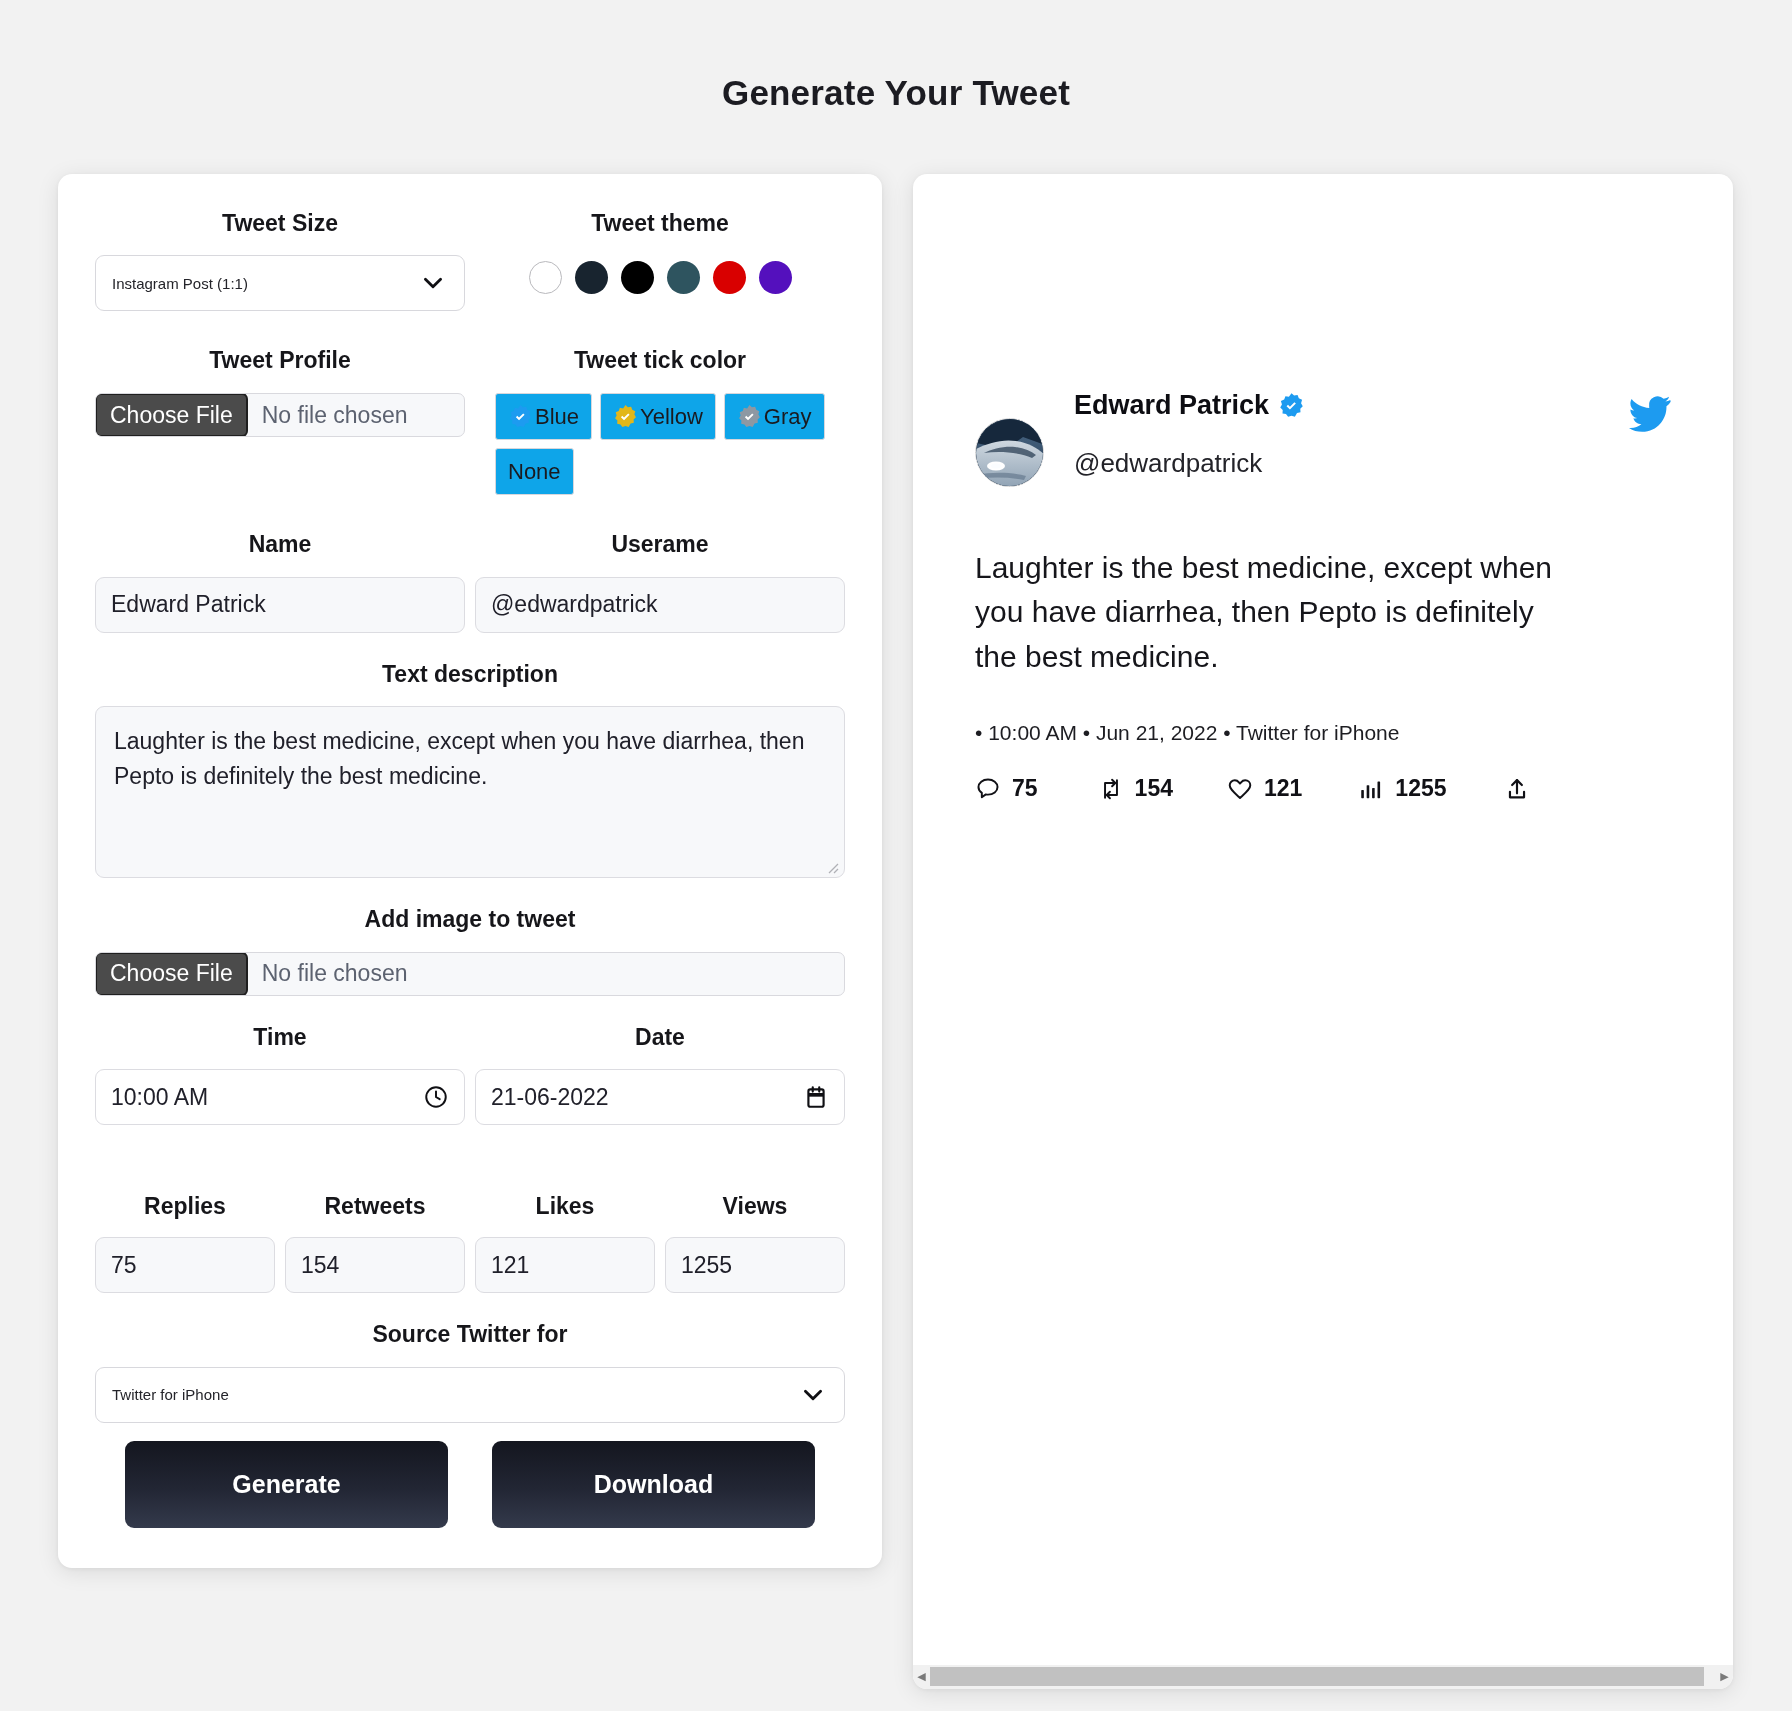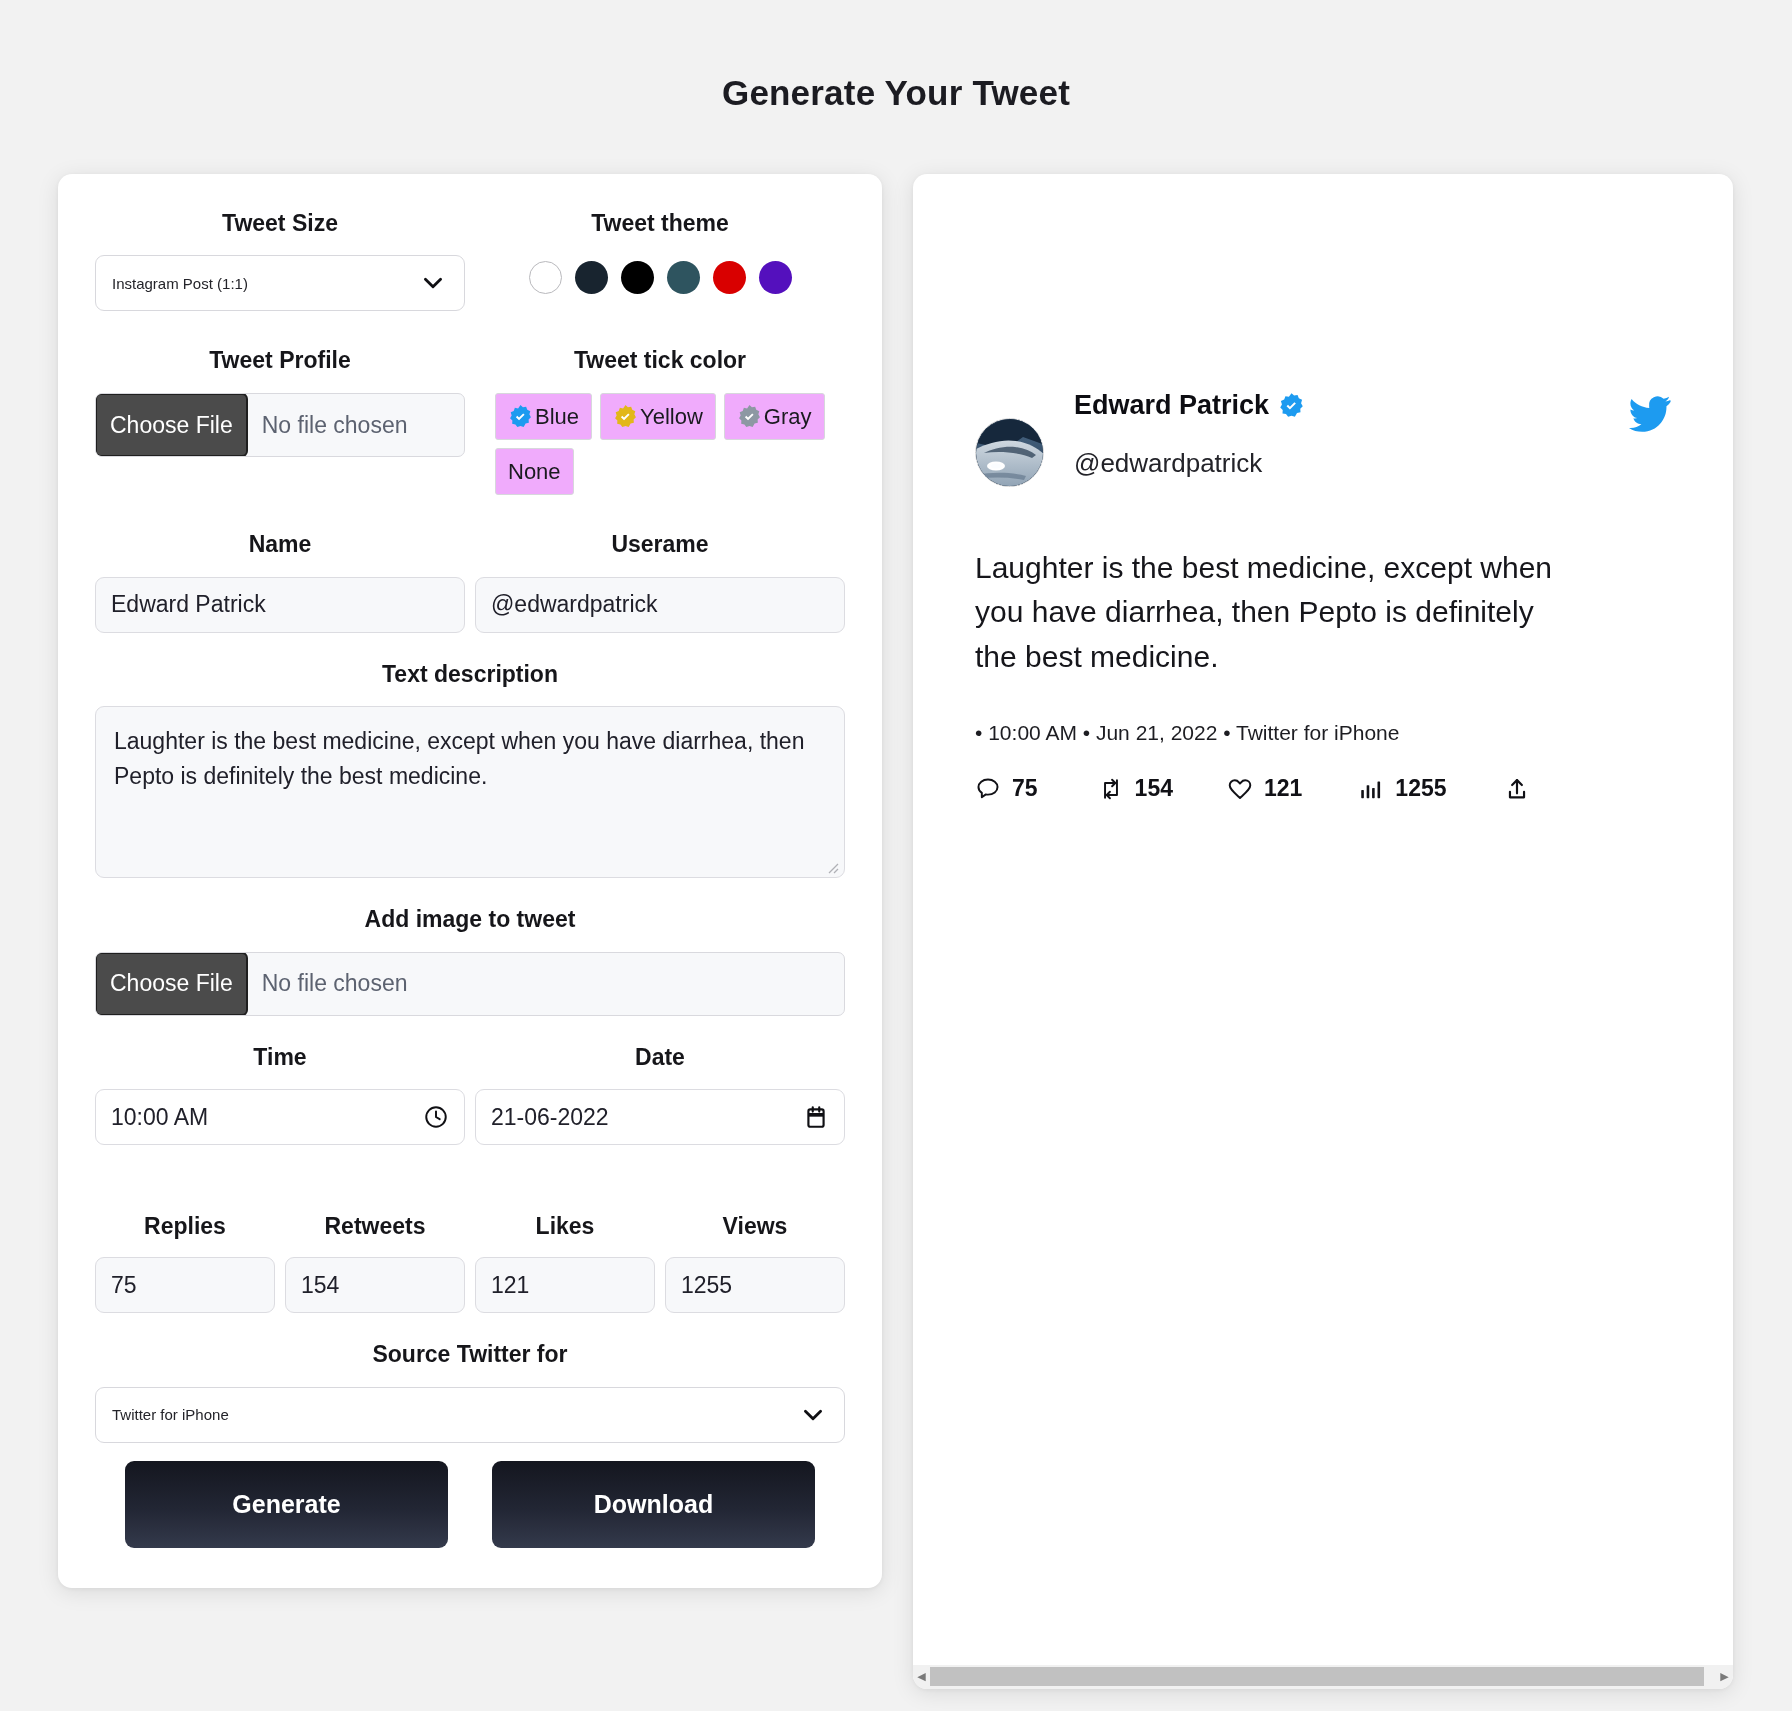--- a/index.html
+++ b/index.html
@@ -95,41 +95,41 @@
   .ticks {
     display: flex;
     flex-wrap: wrap;
     gap: 8px;
     justify-content: flex-start;
     max-width: 330px;
     margin: 0 auto;
   }
   .tick-btn {
     border: 1px solid #d7d7dc;
-    background: #f0abfc;
+    background: #0ea5e9;
     border-radius: 3px;
     height: 47px;
     padding: 0 12px;
     display: inline-flex;
     align-items: center;
     gap: 2px;
     font-size: 22px;
     color: #1a1a1f;
     white-space: nowrap;
   }
   .badge-ico { width: 25px; height: 25px; flex: none; }
 
   
   .file-row {
     display: flex;
     align-items: stretch;
     background: #f7f8fa;
     border: 1px solid #d9d9de;
     border-radius: 7px;
-    height: 64px;
+    height: 44px;
     overflow: hidden;
   }
   .file-btn {
     background: #4b4b4b;
     color: #fff;
     font-size: 23px;
     display: flex;
     align-items: center;
     padding: 0 13px;
     border: 2px solid #1f1f1f;

